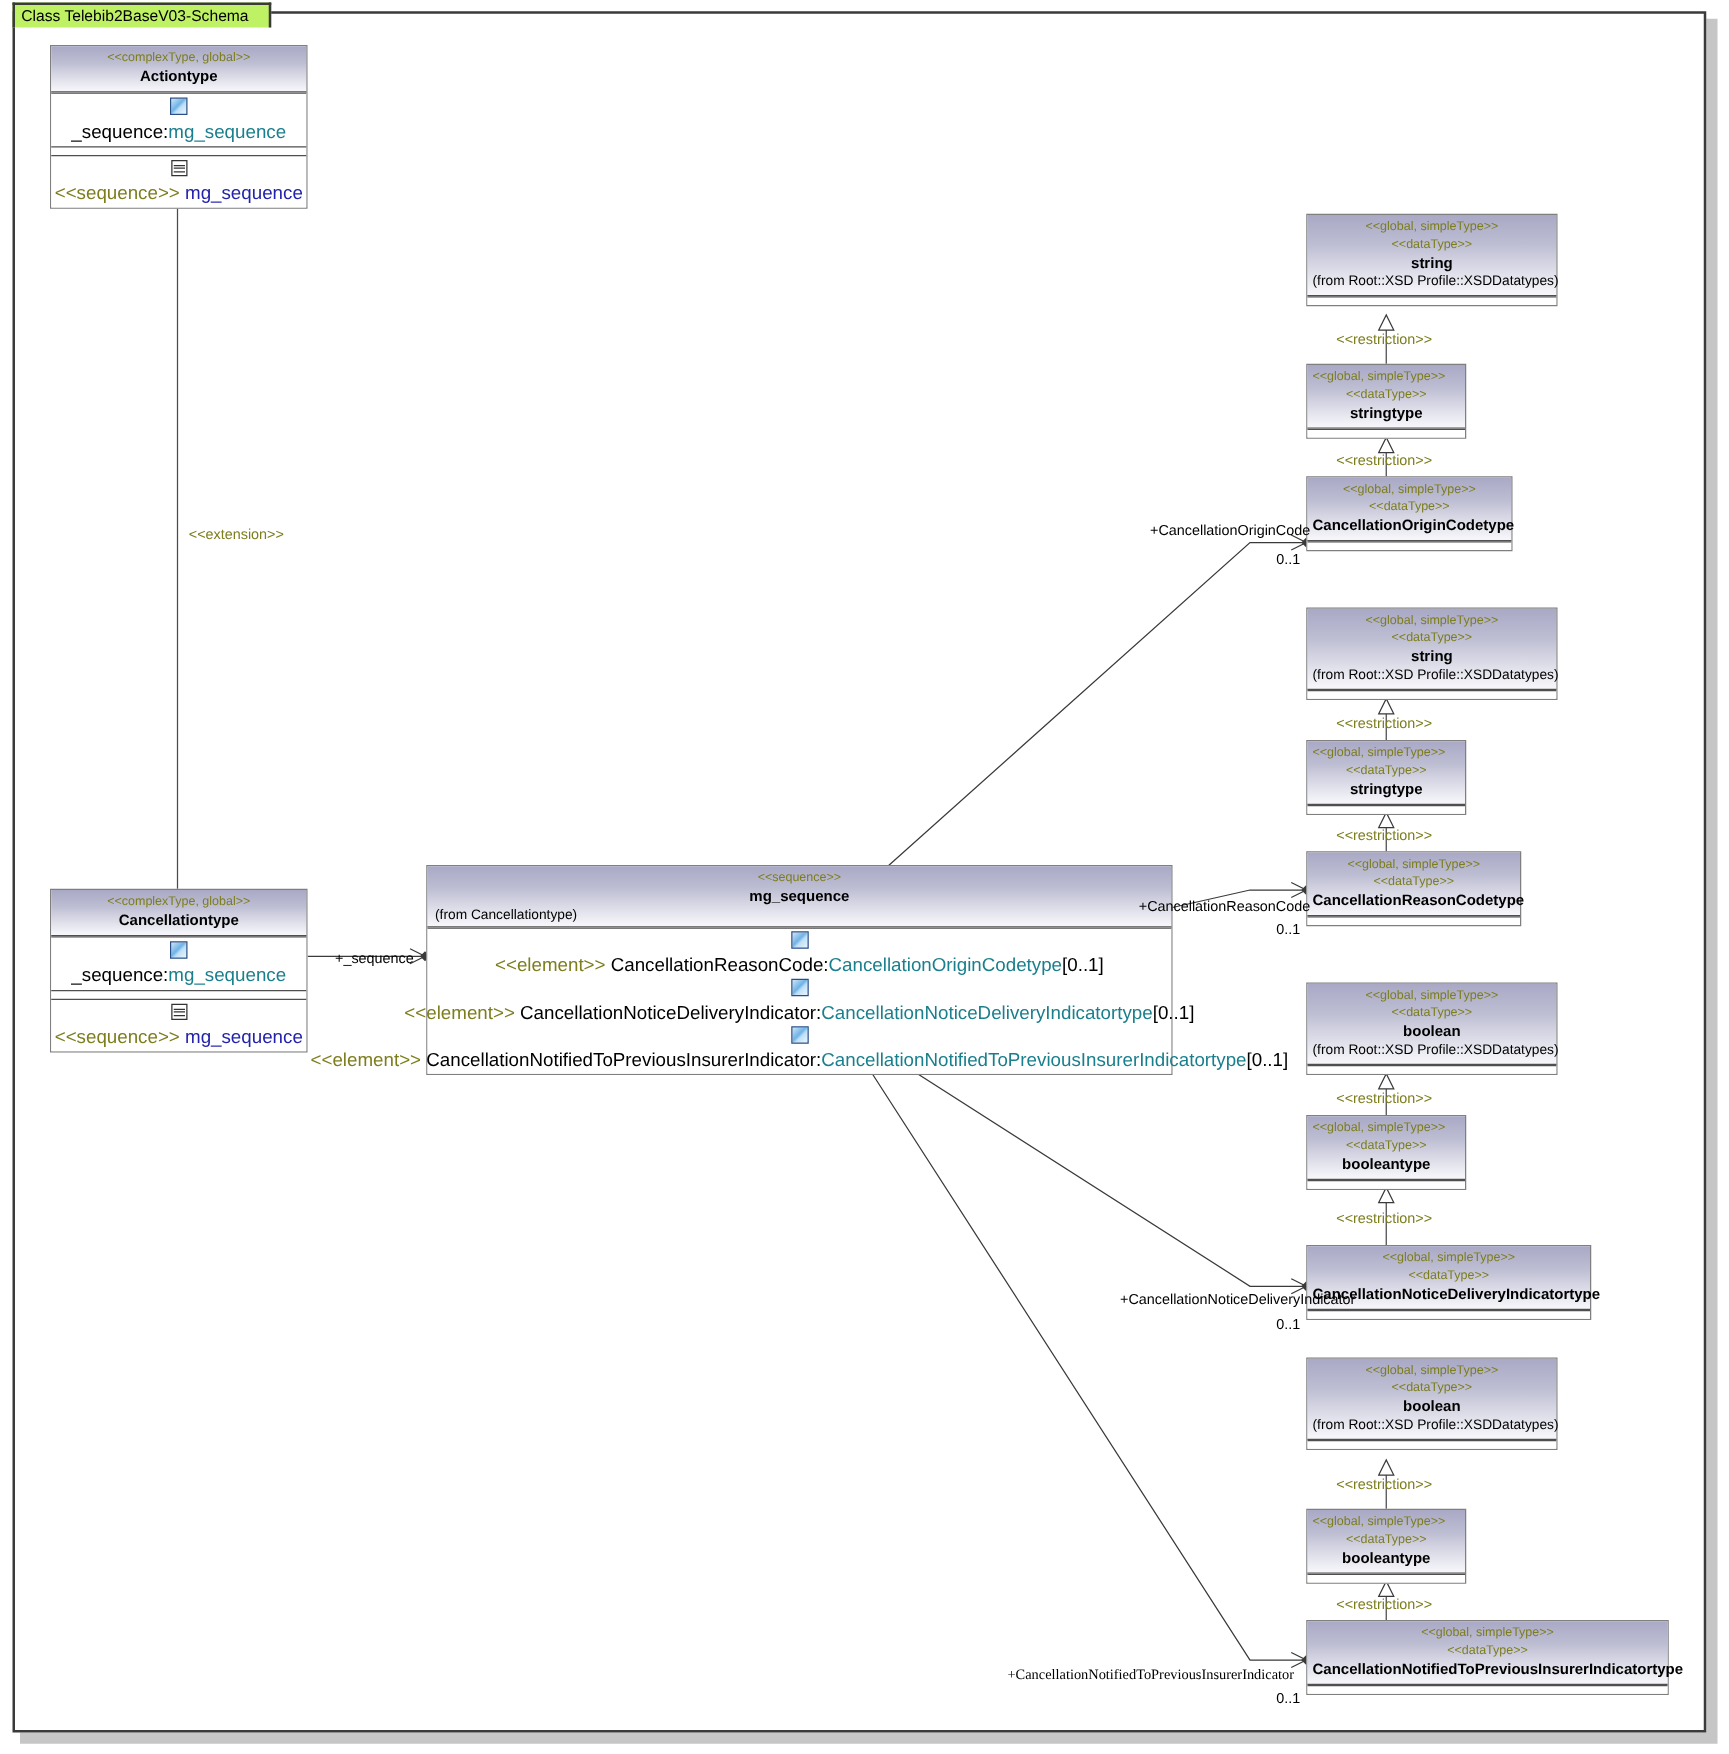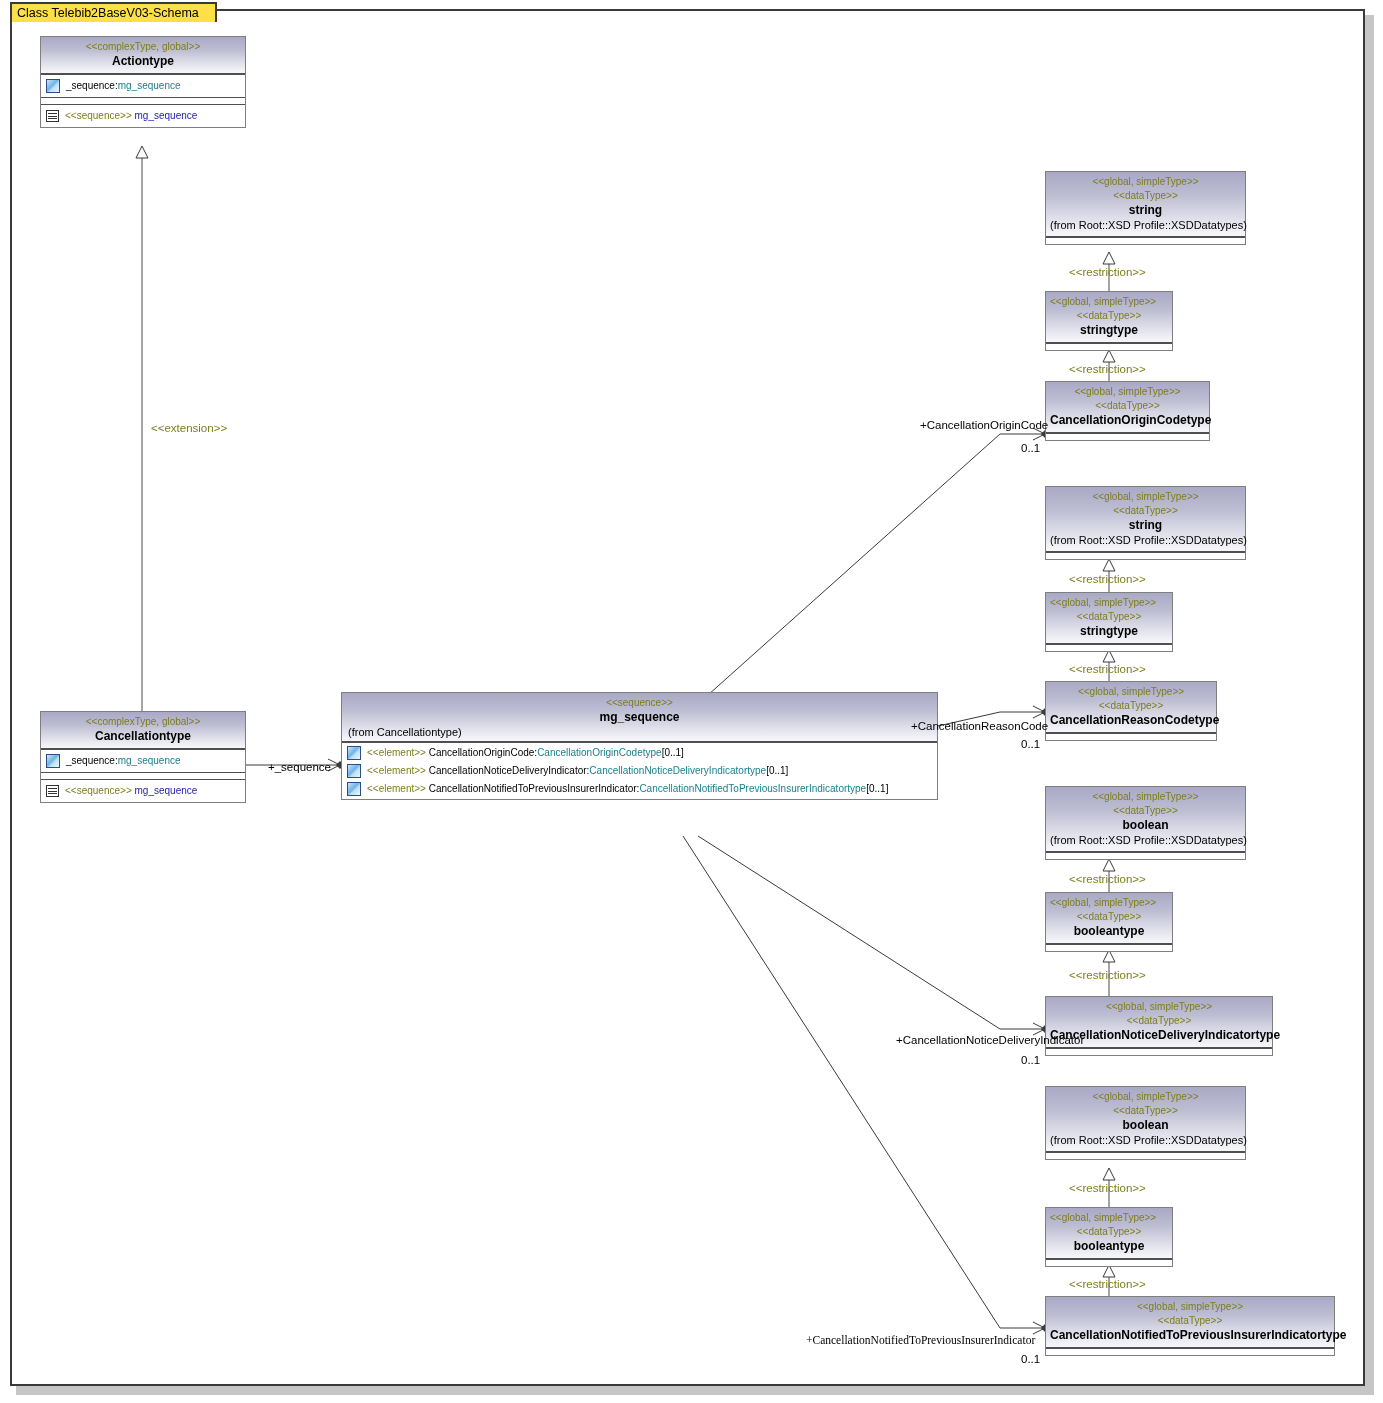--- a/index.html
+++ b/index.html
@@ -2,38 +2,38 @@
 <html><head>
 <meta charset="utf-8">
 <style>
   html,body{margin:0;padding:0;background:#ffffff;}
   body{font-family:"Liberation Sans",sans-serif;}
   #root{position:relative;width:1383px;height:1403px;overflow:hidden;background:#ffffff;}
 
   
   #frame{position:absolute;left:10px;top:9px;width:1355px;height:1377px;border:2px solid #3a3a3a;background:#ffffff;box-sizing:border-box;}
   #frame-shadow{position:absolute;left:16px;top:15px;width:1358px;height:1380px;background:#c6c6c6;z-index:0;}
-  #tab{position:absolute;left:10px;top:2px;height:20px;background:#fde047;border:2px solid #3a3a3a;border-bottom:none;box-sizing:border-box;
+  #tab{position:absolute;left:10px;top:2px;height:20px;background:#bef264;border:2px solid #3a3a3a;border-bottom:none;box-sizing:border-box;
        padding:1px 16px 0 5px;font-size:12.5px;color:#000;white-space:nowrap;z-index:6;line-height:17px;font-weight:normal;}
 
   
   svg#links{position:absolute;left:0;top:0;width:1383px;height:1403px;z-index:2;pointer-events:none;}
 
   
   .uml{position:absolute;z-index:3;box-sizing:border-box;border:1px solid #7f7f7f;background:#ffffff;
        font-size:11.5px;color:#000;}
   .uml .hdr{background:linear-gradient(to bottom,#a9a9c6 0%,#bcbcd2 35%,#e2e2ec 75%,#f7f7fb 100%);
        padding:3px 4px 4px 4px;text-align:center;border-bottom:1px solid #4f4f4f;}
   .stereo{color:#7d7d1e;font-size:10px;line-height:14px;white-space:nowrap;}
   .cname{font-weight:bold;font-size:12px;line-height:15px;color:#000;white-space:nowrap;}
   .fromtxt{font-size:11px;line-height:14px;color:#000;white-space:nowrap;}
   .uml .emptybar{height:6px;background:#ffffff;border-top:1px solid #4f4f4f;}
   .uml .sect{border-top:1px solid #4f4f4f;background:#ffffff;padding:2px 3px;}
   .uml .sect.thin{padding:1px 3px;}
-  .row{display:flex;align-items:center;gap:6px;white-space:nowrap;line-height:16px;font-size:10px;padding:1px 2px;}
+  .row{display:flex;align-items:center;gap:6px;white-space:nowrap;line-height:16px;font-size:15px;padding:1px 2px;flex-direction:column;}
 
   
   .ico-attr{width:12px;height:12px;flex:0 0 12px;border:1px solid #2a4f86;
       background:linear-gradient(135deg,#cfe6fa 0%,#6fb3e6 45%,#bfe0f7 60%,#eaf6ff 100%);}
   .ico-seq{width:13px;height:12px;flex:0 0 13px;border:1px solid #333;background:#fff;
       display:flex;flex-direction:column;justify-content:space-evenly;padding:1px 1px;box-sizing:border-box;}
   .ico-seq i{display:block;height:1px;background:#333;}
 
   .olive{color:#7d7d1e;}
   .teal{color:#1a7f8c;}
@@ -186,21 +186,21 @@
 
   <div class="uml" style="left:341px;top:692px;width:597px;">
     <div class="hdr" style="text-align:center;padding-bottom:2px;">
       <div class="stereo">&lt;&lt;sequence&gt;&gt;</div>
       <div class="cname">mg_sequence</div>
       <div class="fromtxt" style="text-align:left;padding-left:2px;">(from Cancellationtype)</div>
     </div>
     <div class="sect thin">
       <div class="row">
         <span class="ico-attr"></span>
-        <span><span class="olive">&lt;&lt;element&gt;&gt;</span> <span class="blk">CancellationOriginCode:</span><span class="teal">CancellationOriginCodetype</span><span class="blk">[0..1]</span></span>
+        <span><span class="olive">&lt;&lt;element&gt;&gt;</span> <span class="blk">CancellationReasonCode:</span><span class="teal">CancellationOriginCodetype</span><span class="blk">[0..1]</span></span>
       </div>
       <div class="row">
         <span class="ico-attr"></span>
         <span><span class="olive">&lt;&lt;element&gt;&gt;</span> <span class="blk">CancellationNoticeDeliveryIndicator:</span><span class="teal">CancellationNoticeDeliveryIndicatortype</span><span class="blk">[0..1]</span></span>
       </div>
       <div class="row">
         <span class="ico-attr"></span>
         <span><span class="olive">&lt;&lt;element&gt;&gt;</span> <span class="blk">CancellationNotifiedToPreviousInsurerIndicator:</span><span class="teal">CancellationNotifiedToPreviousInsurerIndicatortype</span><span class="blk">[0..1]</span></span>
       </div>
     </div>

